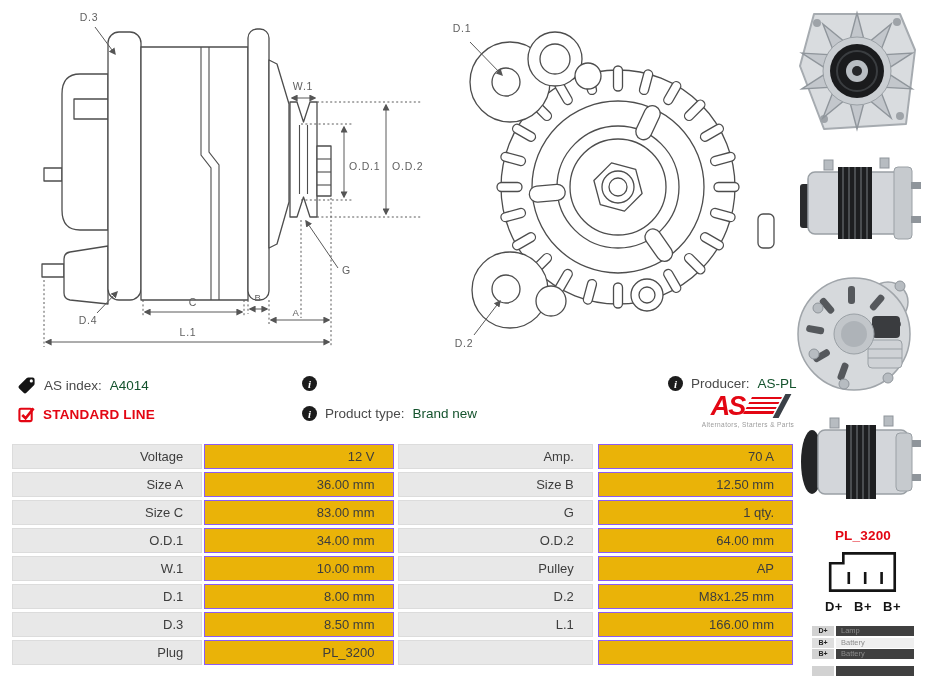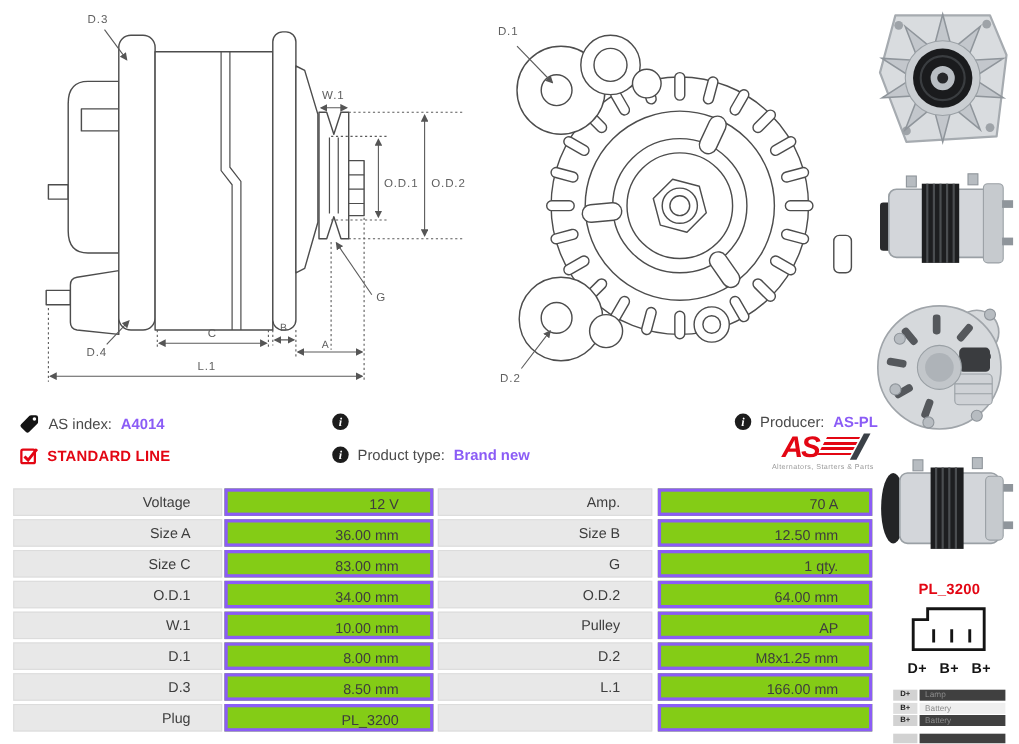--- a/index.html
+++ b/index.html
@@ -21,21 +21,21 @@
   
   .photo { position:absolute; cursor:pointer; }
   #photo-1 { left:794px; top:8px; }
   #photo-2 { left:794px; top:140px; }
   #photo-3 { left:792px; top:268px; }
   #photo-4 { left:794px; top:400px; }
 
   
   .info-item { position:absolute; display:flex; align-items:center; gap:8px;
                font-size:13.5px; color:#4a4a4a; white-space:nowrap; }
-  .info-item .b { font-weight:bold; color:#8b5cf6; }
+  .info-item .b { font-weight:normal; color:#14532d; }
   #info-as-index   { left:18px;  top:376px; }
   #info-brand-new  { left:302px; top:376px; }
   #info-producer   { left:668px; top:376px; }
   #info-standard   { left:18px;  top:406px; }
   #info-ptype      { left:302px; top:406px; }
   .red-bold { color:#e30613; font-weight:bold; letter-spacing:.2px; }
   .iico { width:15px; height:15px; border-radius:50%; background:#1c1c1c; color:#fff;
           display:inline-flex; align-items:center; justify-content:center;
           font:italic bold 11px "Liberation Serif","DejaVu Serif",serif; flex:0 0 15px; }
 
@@ -46,23 +46,23 @@
              color:#e30613; letter-spacing:-2px; }
   .as-stripes { width:30px; height:19px; margin-left:3px; transform:skewX(-28deg);
              background:repeating-linear-gradient(#e30613 0 2.4px, transparent 2.4px 4.8px); }
   .as-slab { width:6px; height:24px; margin-left:2px; transform:skewX(-28deg); background:#3a4047; }
   .as-tag  { font-size:6.5px; color:#9a9a9a; letter-spacing:.4px; margin-top:1px; }
 
   
   .spec-table { position:absolute; left:12px; top:444px; width:781px; }
   .spec-row { display:flex; height:25px; margin-bottom:3px; }
   .cell { height:25px; line-height:23px; font-size:13px; color:#3d3d3d;
-          padding-right:28px; text-align:right; }
+          padding-right:18px; text-align:right; }
   .cell.label { background:#e8e8e8; border:1px solid #dcdcdc; }
-  .cell.value { background:#84cc16;    border:3px solid #8b5cf6; }
+  .cell.value { background:#eab308;    border:1px solid #8b5cf6; }
   .c1 { width:191px; } .c2 { width:190px; margin-left:2px; }
   .c3 { width:196px; margin-left:4px; } .c4 { width:196px; margin-left:5px; }
 
   
   .plug-box { position:absolute; left:799px; top:528px; width:128px; text-align:center; }
   .plug-name { color:#e30613; font-weight:bold; font-size:13.5px; letter-spacing:.2px; }
   .plug-svg { margin-top:7px; }
   .pin-row { font-weight:bold; font-size:13px; color:#141414; letter-spacing:.5px;
              word-spacing:7px; margin-top:1px; }
   .legend { margin-top:12px; padding:0 13px; }

